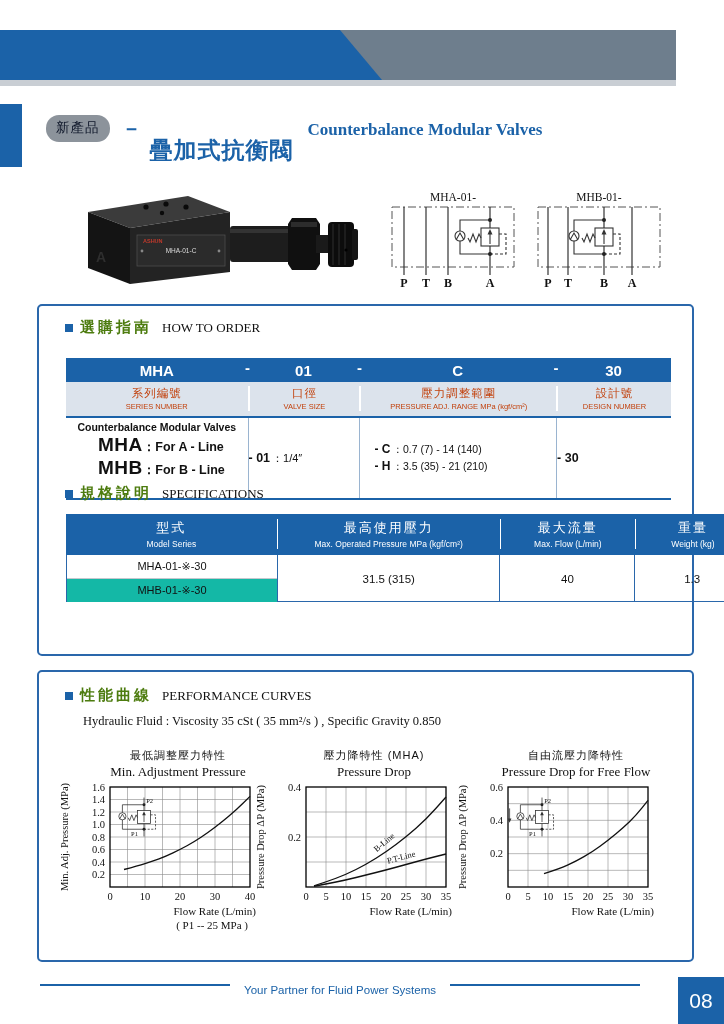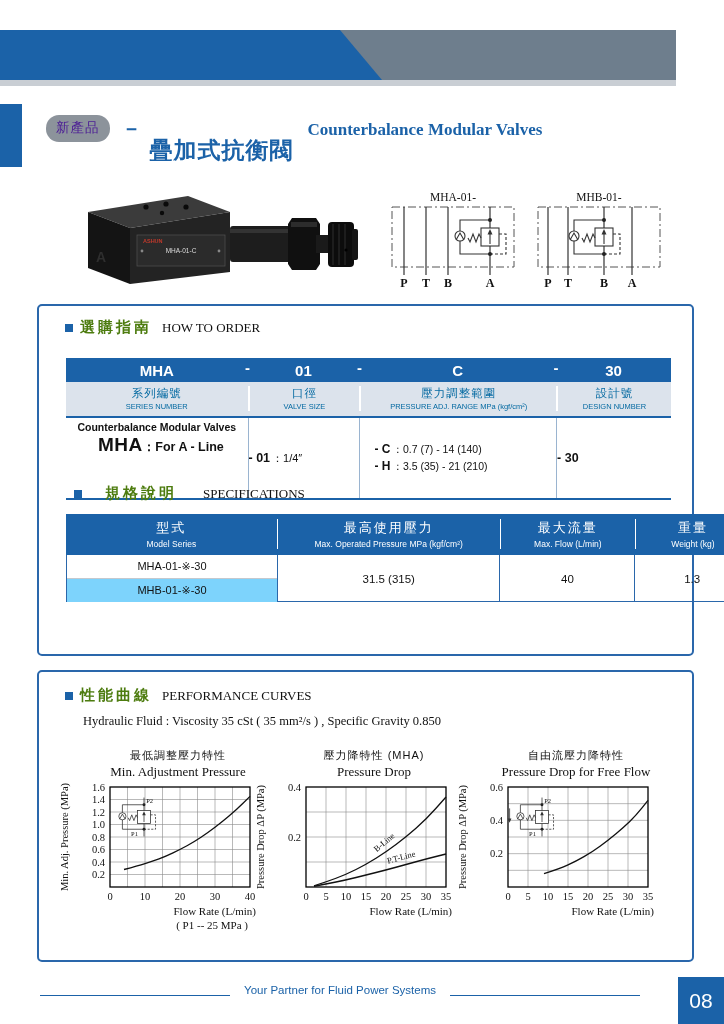--- a/index.html
+++ b/index.html
@@ -9,21 +9,21 @@
 
   
   #band{position:absolute;left:0;top:30px;width:676px;height:50px;background:#6e7e8d;}
   #band-blue{position:absolute;left:0;top:0;width:100%;height:100%;background:#1b62a8;
              clip-path:polygon(0 0,340px 0,382px 100%,0 100%);}
   #band-strip{position:absolute;left:0;top:80px;width:676px;height:6px;background:#c9ced4;}
   #left-tab{position:absolute;left:0;top:104px;width:22px;height:63px;background:#1b62a8;}
 
   
   #title-row{position:absolute;left:46px;top:112px;height:32px;display:flex;align-items:center;}
-  #badge{background:#8c939b;color:#4c1d95;font-size:13.5px;padding:4px 10px 5px;border-radius:13px;letter-spacing:1px;}
+  #badge{background:#8c939b;color:#0f172a;font-size:13.5px;padding:4px 10px 5px;border-radius:13px;letter-spacing:1px;}
   #title-dash{color:#1b62a8;font-weight:bold;font-size:20px;margin:0 8px 0 12px;}
   #title-cn{color:#1b62a8;font-weight:bold;font-size:23px;letter-spacing:1px;margin-top:44px;}
   #title-en{color:#1b62a8;font-weight:bold;font-size:17px;margin-left:14px;padding-top:3px;}
 
   
   #photo{position:absolute;left:58px;top:182px;width:300px;height:118px;}
   .circuit{position:absolute;top:190px;width:130px;height:102px;}
   #circuit-0{left:388px;} #circuit-1{left:534px;}
 
   
@@ -35,21 +35,21 @@
   .sec .bullet{width:8px;height:8px;background:#1b62a8;margin-right:7px;align-self:center;}
   .sec .cn{font-size:15px;letter-spacing:3px;color:#4d7c0f;font-weight:600;}
   .sec .en{font-size:13px;color:#111;margin-left:10px;}
 
   
   #ht{position:absolute;left:27px;top:52px;width:605px;}
   .g4a{display:grid;grid-template-columns:30% 18.5% 32.5% 19%;}
   #ht-head{position:relative;background:#1b62a8;color:#fff;height:24px;align-items:center;
            text-align:center;font-weight:bold;font-size:15px;}
   #ht-head .dash{position:absolute;top:1px;color:#fff;font-weight:bold;}
-  #ht-sub{background:#dce3ec;color:#0369a1;text-align:center;padding:4px 0 5px;border-bottom:2px solid #1b62a8;}
+  #ht-sub{background:#dce3ec;color:#c2410c;text-align:center;padding:4px 0 5px;border-bottom:2px solid #1b62a8;}
   #ht-sub>div{border-left:2px solid #fff;}
   #ht-sub>div:first-child{border-left:none;}
   #ht-sub .cn{font-size:11.5px;letter-spacing:1px;}
   #ht-sub .en{font-size:7.5px;margin-top:1px;}
   #ht-body{background:#fff;border-bottom:2px solid #1b62a8;height:80px;font-size:11px;}
   #ht-body>div{border-left:1px solid #9ab4d0;}
   #ht-body>div:first-child{border-left:none;}
   .otc1{padding-top:3px;}
   .series-note{text-align:center;font-weight:bold;font-size:10.5px;}
   .series-line{display:flex;align-items:baseline;padding-left:32px;margin-top:1px;}
@@ -67,32 +67,32 @@
   .g4b{display:grid;grid-template-columns:30.8% 32.6% 19.8% 16.8%;}
   #sp-head{background:#1b62a8;color:#fff;text-align:center;padding:5px 0 6px;}
   #sp-head>div{border-left:1px solid #fff;}
   #sp-head>div:first-child{border-left:none;}
   #sp-head .cn{font-size:13px;letter-spacing:2px;}
   #sp-head .en{font-size:8.5px;margin-top:2px;}
   #sp-body{border:1px solid #2a67ab;border-top:none;height:46px;}
   #sp-body>div{border-left:1px solid #2a67ab;display:flex;align-items:center;justify-content:center;font-size:11.5px;}
   #sp-body>div:first-child{border-left:none;display:block;padding:0;}
   .model-row{height:23px;display:flex;align-items:center;justify-content:center;font-size:11px;}
-  .model-row.alt{background:#7dd3fc;border-top:1px solid #c4c8ce;}
+  .model-row.alt{background:#14b8a6;border-top:1px solid #c4c8ce;}
 
   
   #fluid-note{position:absolute;left:44px;top:42px;font-size:12.5px;color:#111;}
   .chart{position:absolute;top:76px;width:210px;}
   #chart-0{left:16px;} #chart-1{left:212px;} #chart-2{left:414px;}
   .c-cn{font-size:11px;letter-spacing:1px;text-align:center;margin-left:42px;width:162px;}
   .c-en{font-size:13px;text-align:center;margin-left:42px;width:162px;margin-top:1px;}
   .chart svg{display:block;margin-top:2px;}
 
   
-  #footer{position:absolute;left:40px;top:984px;width:600px;display:flex;align-items:flex-end;}
+  #footer{position:absolute;left:40px;top:984px;width:600px;display:flex;align-items:flex-start;}
   #footer .rule{flex:1;height:1.5px;background:#1b62a8;}
   #footer .tagline{color:#1b62a8;font-size:11.5px;margin:0 14px;white-space:nowrap;}
   #page-num{position:absolute;left:678px;top:977px;width:46px;height:47px;background:#1b62a8;color:#fff;
             display:flex;align-items:center;justify-content:center;font-size:21px;}
 </style>
 </head>
 <body>
 
 <div id="page">
 
@@ -222,40 +222,44 @@
           <div class="en">DESIGN NUMBER</div>
         </div>
       </div>
       <div id="ht-body" class="g4a">
         <div class="otc1">
           <div class="series-note">Counterbalance Modular Valves</div>
           <div class="series-line">
             <span class="code">MHA</span>
             <span class="desc">：For A - Line</span>
           </div>
+          <div class="series-line">
+            <span class="code">MHB</span>
+            <span class="desc">：For B - Line</span>
+          </div>
         </div>
         <div class="otc2">
           <span>- 01</span>
           <span class="rest">：1/4″</span>
         </div>
         <div class="otc3">
           <div class="line">
             <span class="code">- C</span>
             <span class="rest">：0.7 (7) - 14 (140)</span>
           </div>
           <div class="line">
             <span class="code">- H</span>
             <span class="rest">：3.5 (35) - 21 (210)</span>
           </div>
         </div>
         <div class="otc4">- 30</div>
       </div>
     </div>
 
-    <div class="sec" style="left:35px;top:178px;gap:16px;">
+    <div class="sec" style="left:26px;top:178px;">
       <span class="bullet"></span>
       <span class="cn">規格說明</span>
       <span class="en serif">SPECIFICATIONS</span>
     </div>
 
     <div id="sp">
       <div id="sp-head" class="g4b">
         <div>
           <div class="cn">型式</div>
           <div class="en">Model Series</div>

